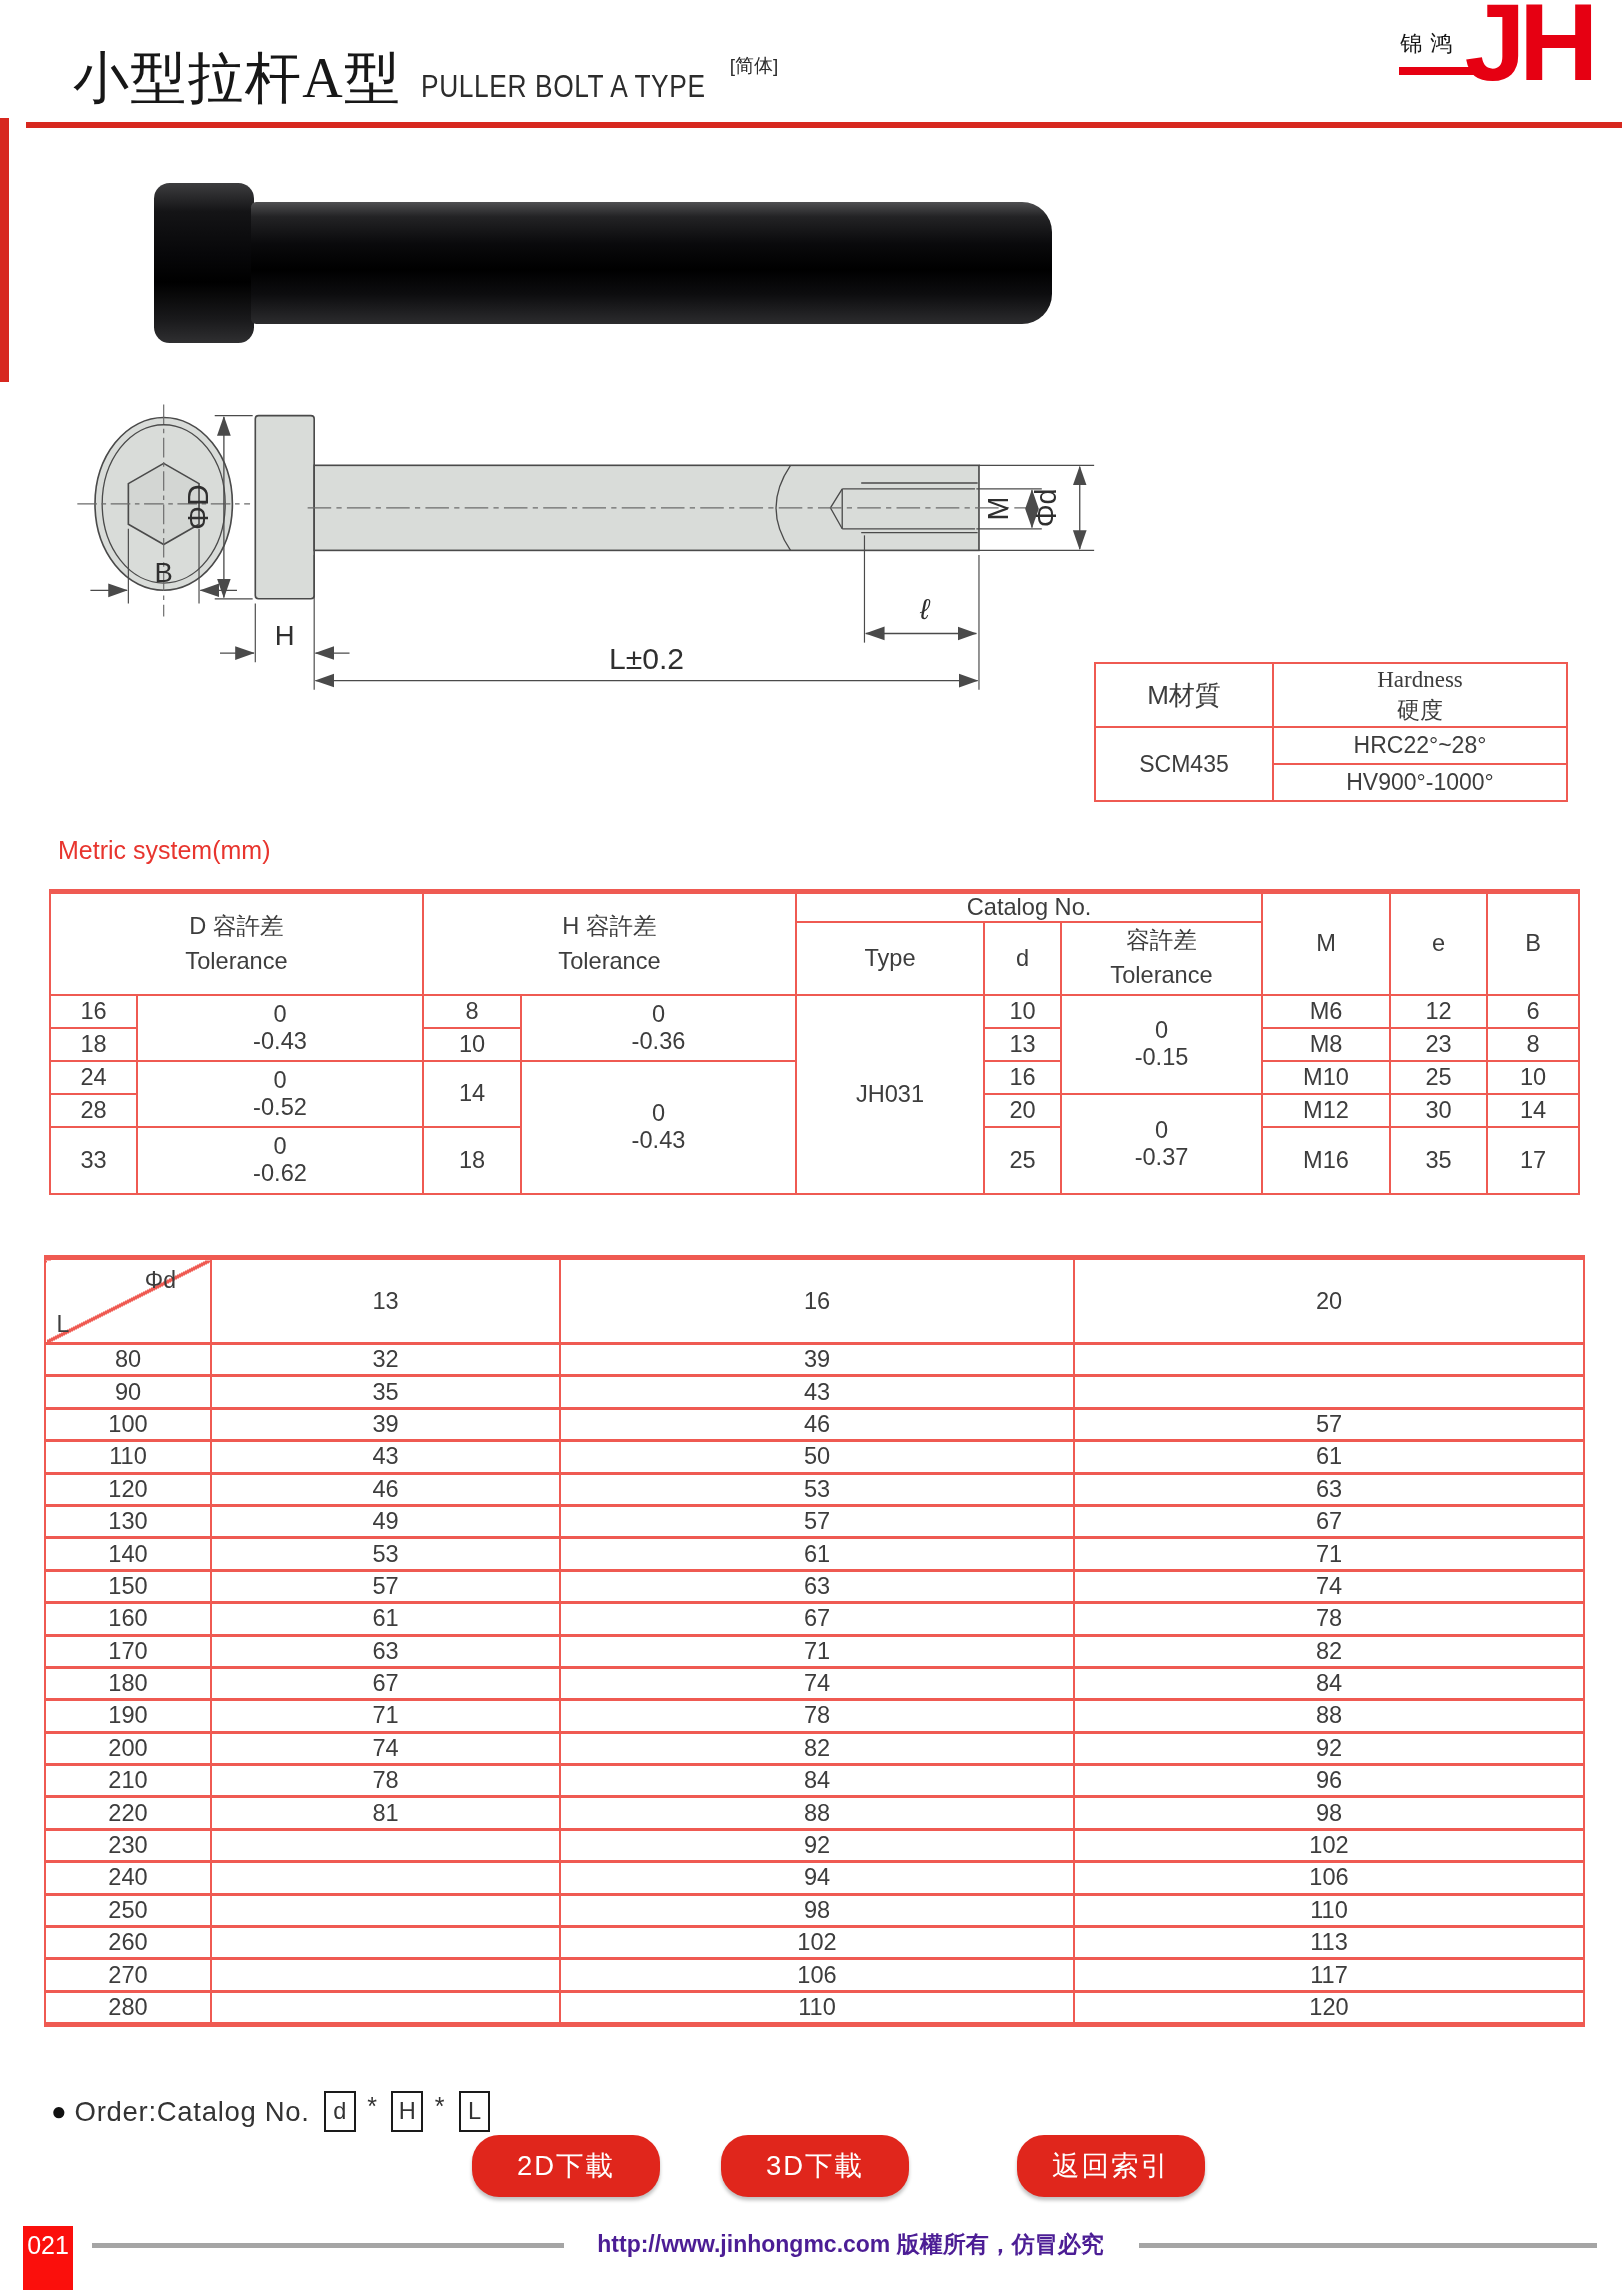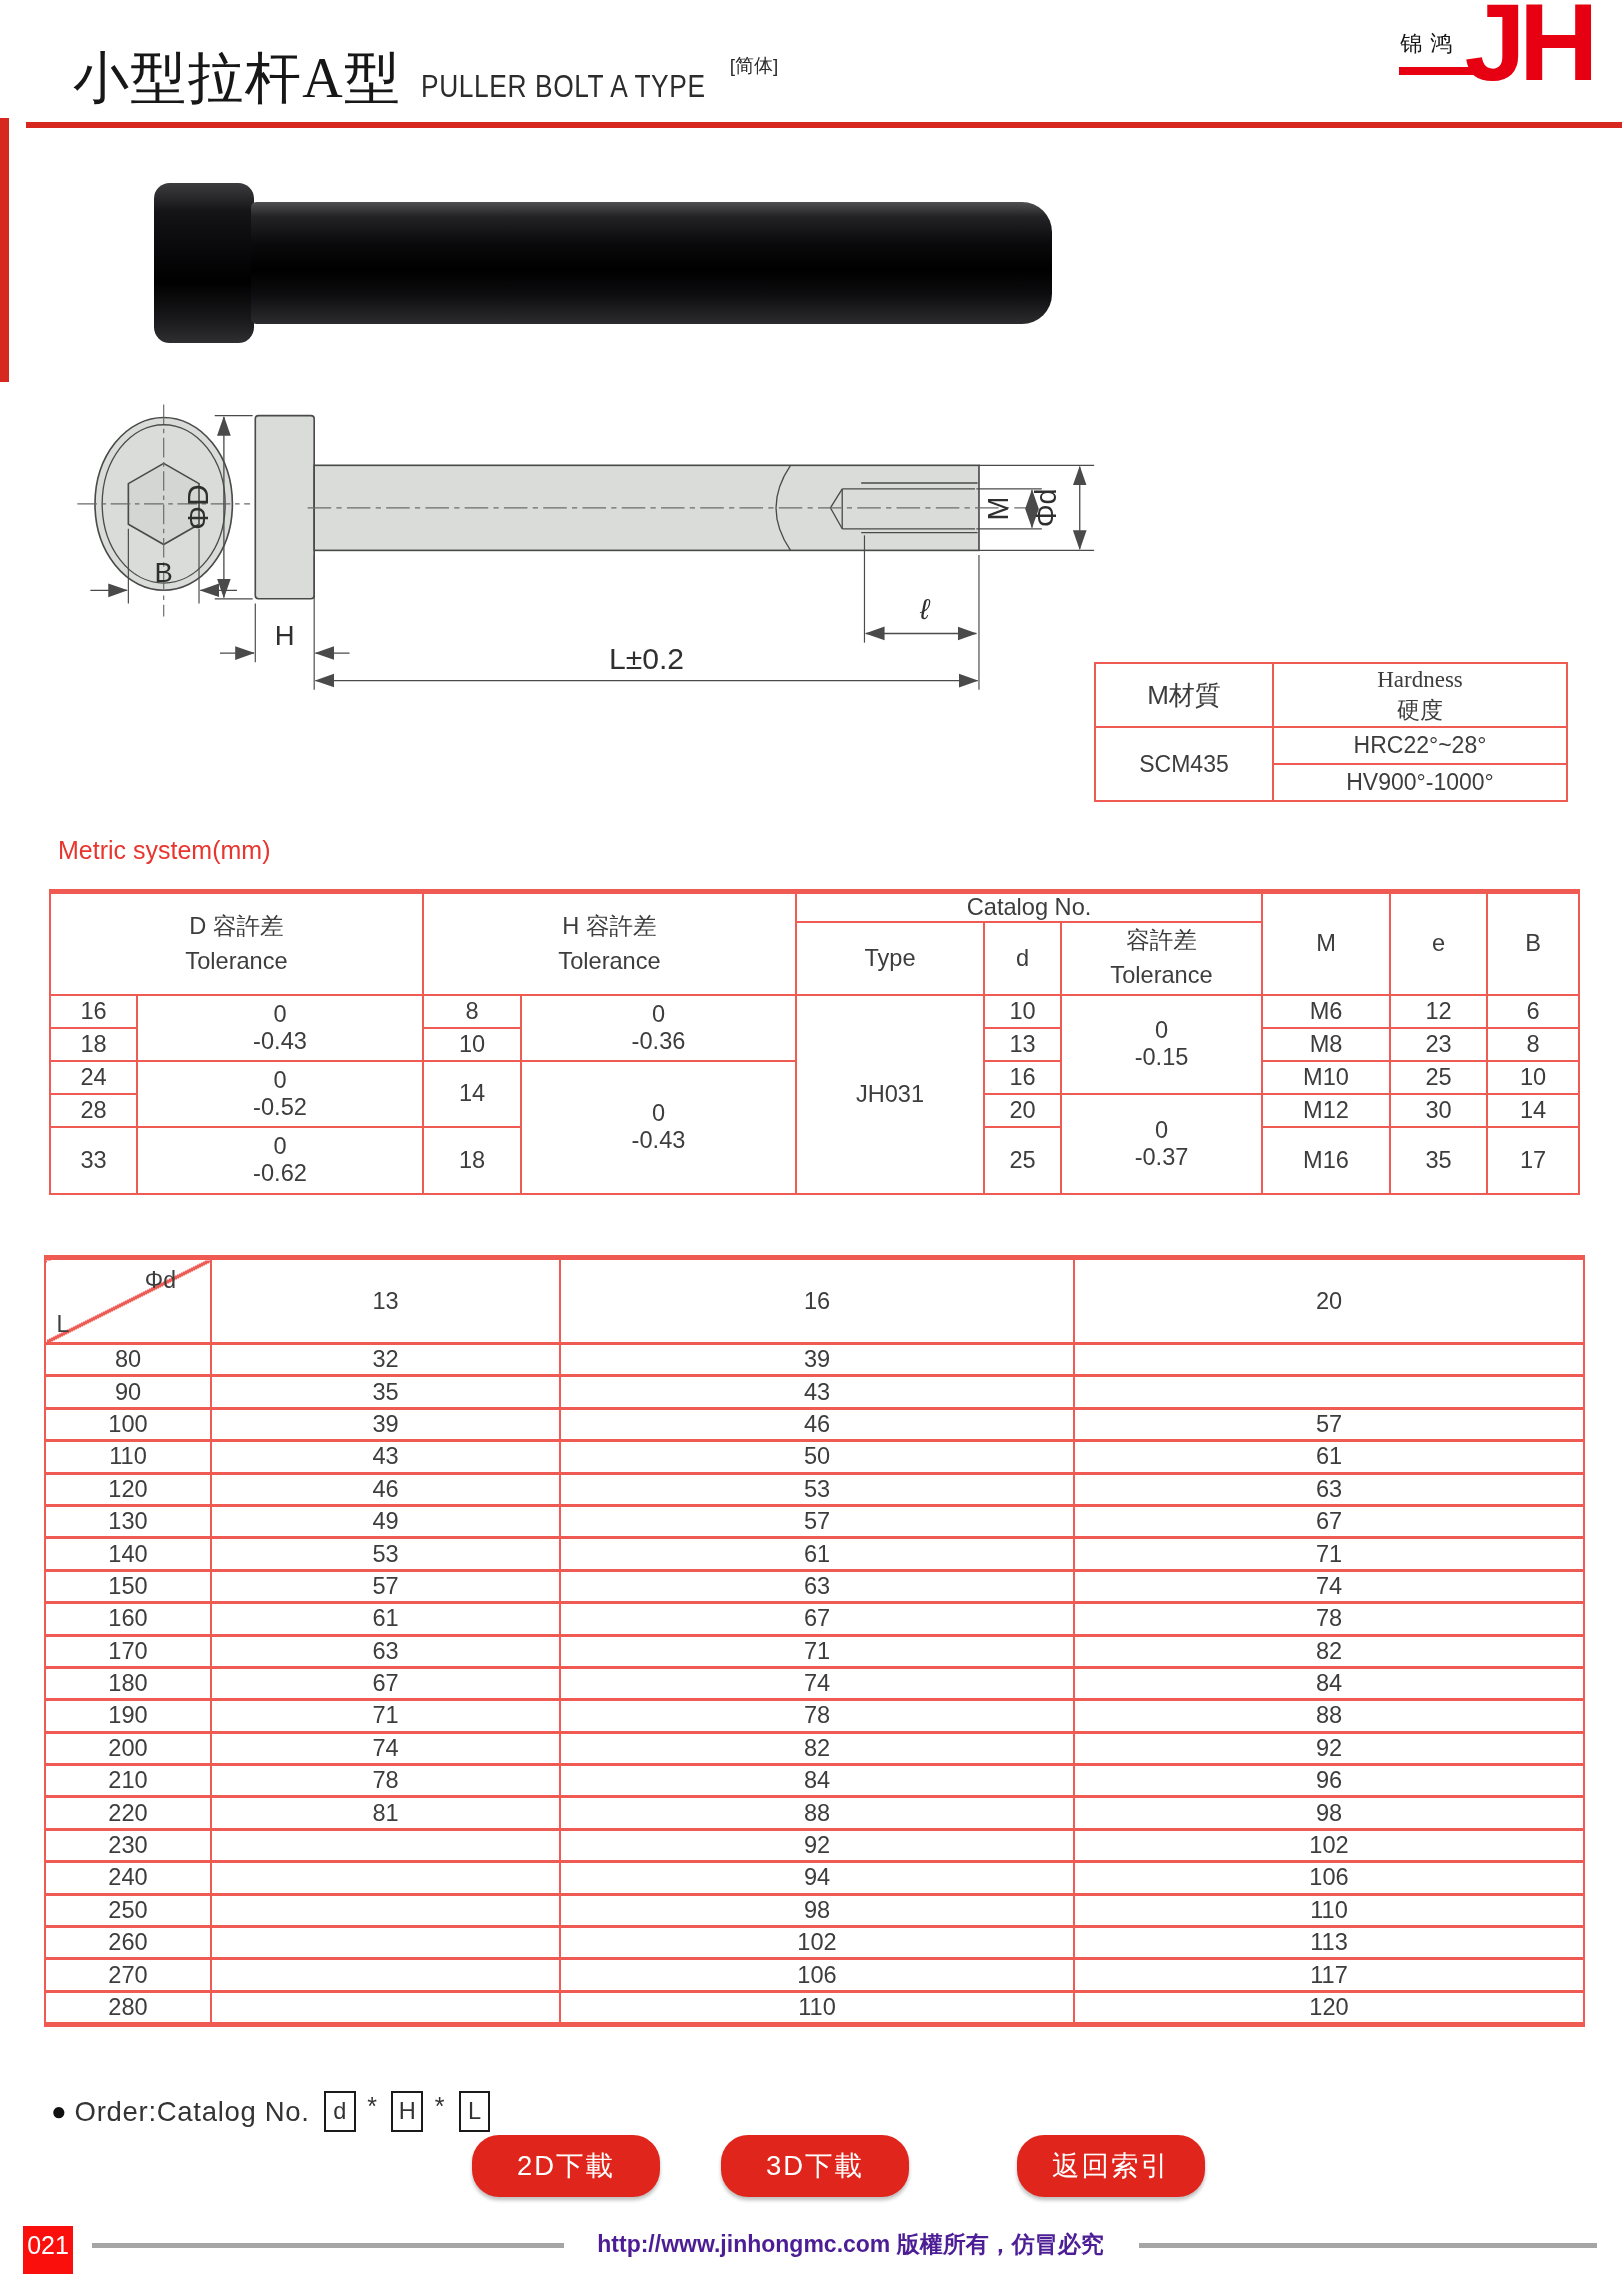--- a/index.html
+++ b/index.html
@@ -63,21 +63,21 @@
   .order-label { font-size:27.5px; color:#333; letter-spacing:0.7px; }
   .order-box { width:27.5px; height:37px; border:2.6px solid #1a1a1a; margin-left:14.4px; display:flex; align-items:center; justify-content:center; font-size:23.6px; color:#333; }
   .order-sep { font-size:25px; color:#333; margin-left:11.8px; align-self:flex-start; position:relative; top:1.3px; }
   .order-box + .order-sep { margin-left:11.8px; }
   
   .dl-button { position:absolute; top:2135px; width:188px; height:62px; background:#e0261c; border:none; border-radius:27px;
     color:#fff; font-size:27.5px; letter-spacing:2px; font-family:"Liberation Sans", sans-serif; cursor:pointer;
     box-shadow:0 3.3px 3.9px rgba(0,0,0,0.25); display:flex; align-items:center; justify-content:center; }
   .btn-0 { left:472px; } .btn-1 { left:721px; } .btn-2 { left:1017px; }
   
-  .page-num { position:absolute; left:23px; top:2226px; width:50px; height:48px; background:#fb0f0c; color:#fff;
+  .page-num { position:absolute; left:23px; top:2226px; width:50px; height:64px; background:#fb0f0c; color:#fff;
     font-size:25px; display:flex; justify-content:center; padding-top:5.2px; box-sizing:border-box; }
   .footer-line { position:absolute; top:2243px; height:4.6px; background:#a5a5a5; }
   .fl-left { left:92px; width:472px; }
   .fl-right { left:1139px; width:458px; }
   .copyright { position:absolute; left:569px; top:2229px; width:563px; text-align:center; font-size:23px; color:#4c1d95;font-weight:bold; }
 </style>
 </head>
 <body>
 
 <div class="page">

